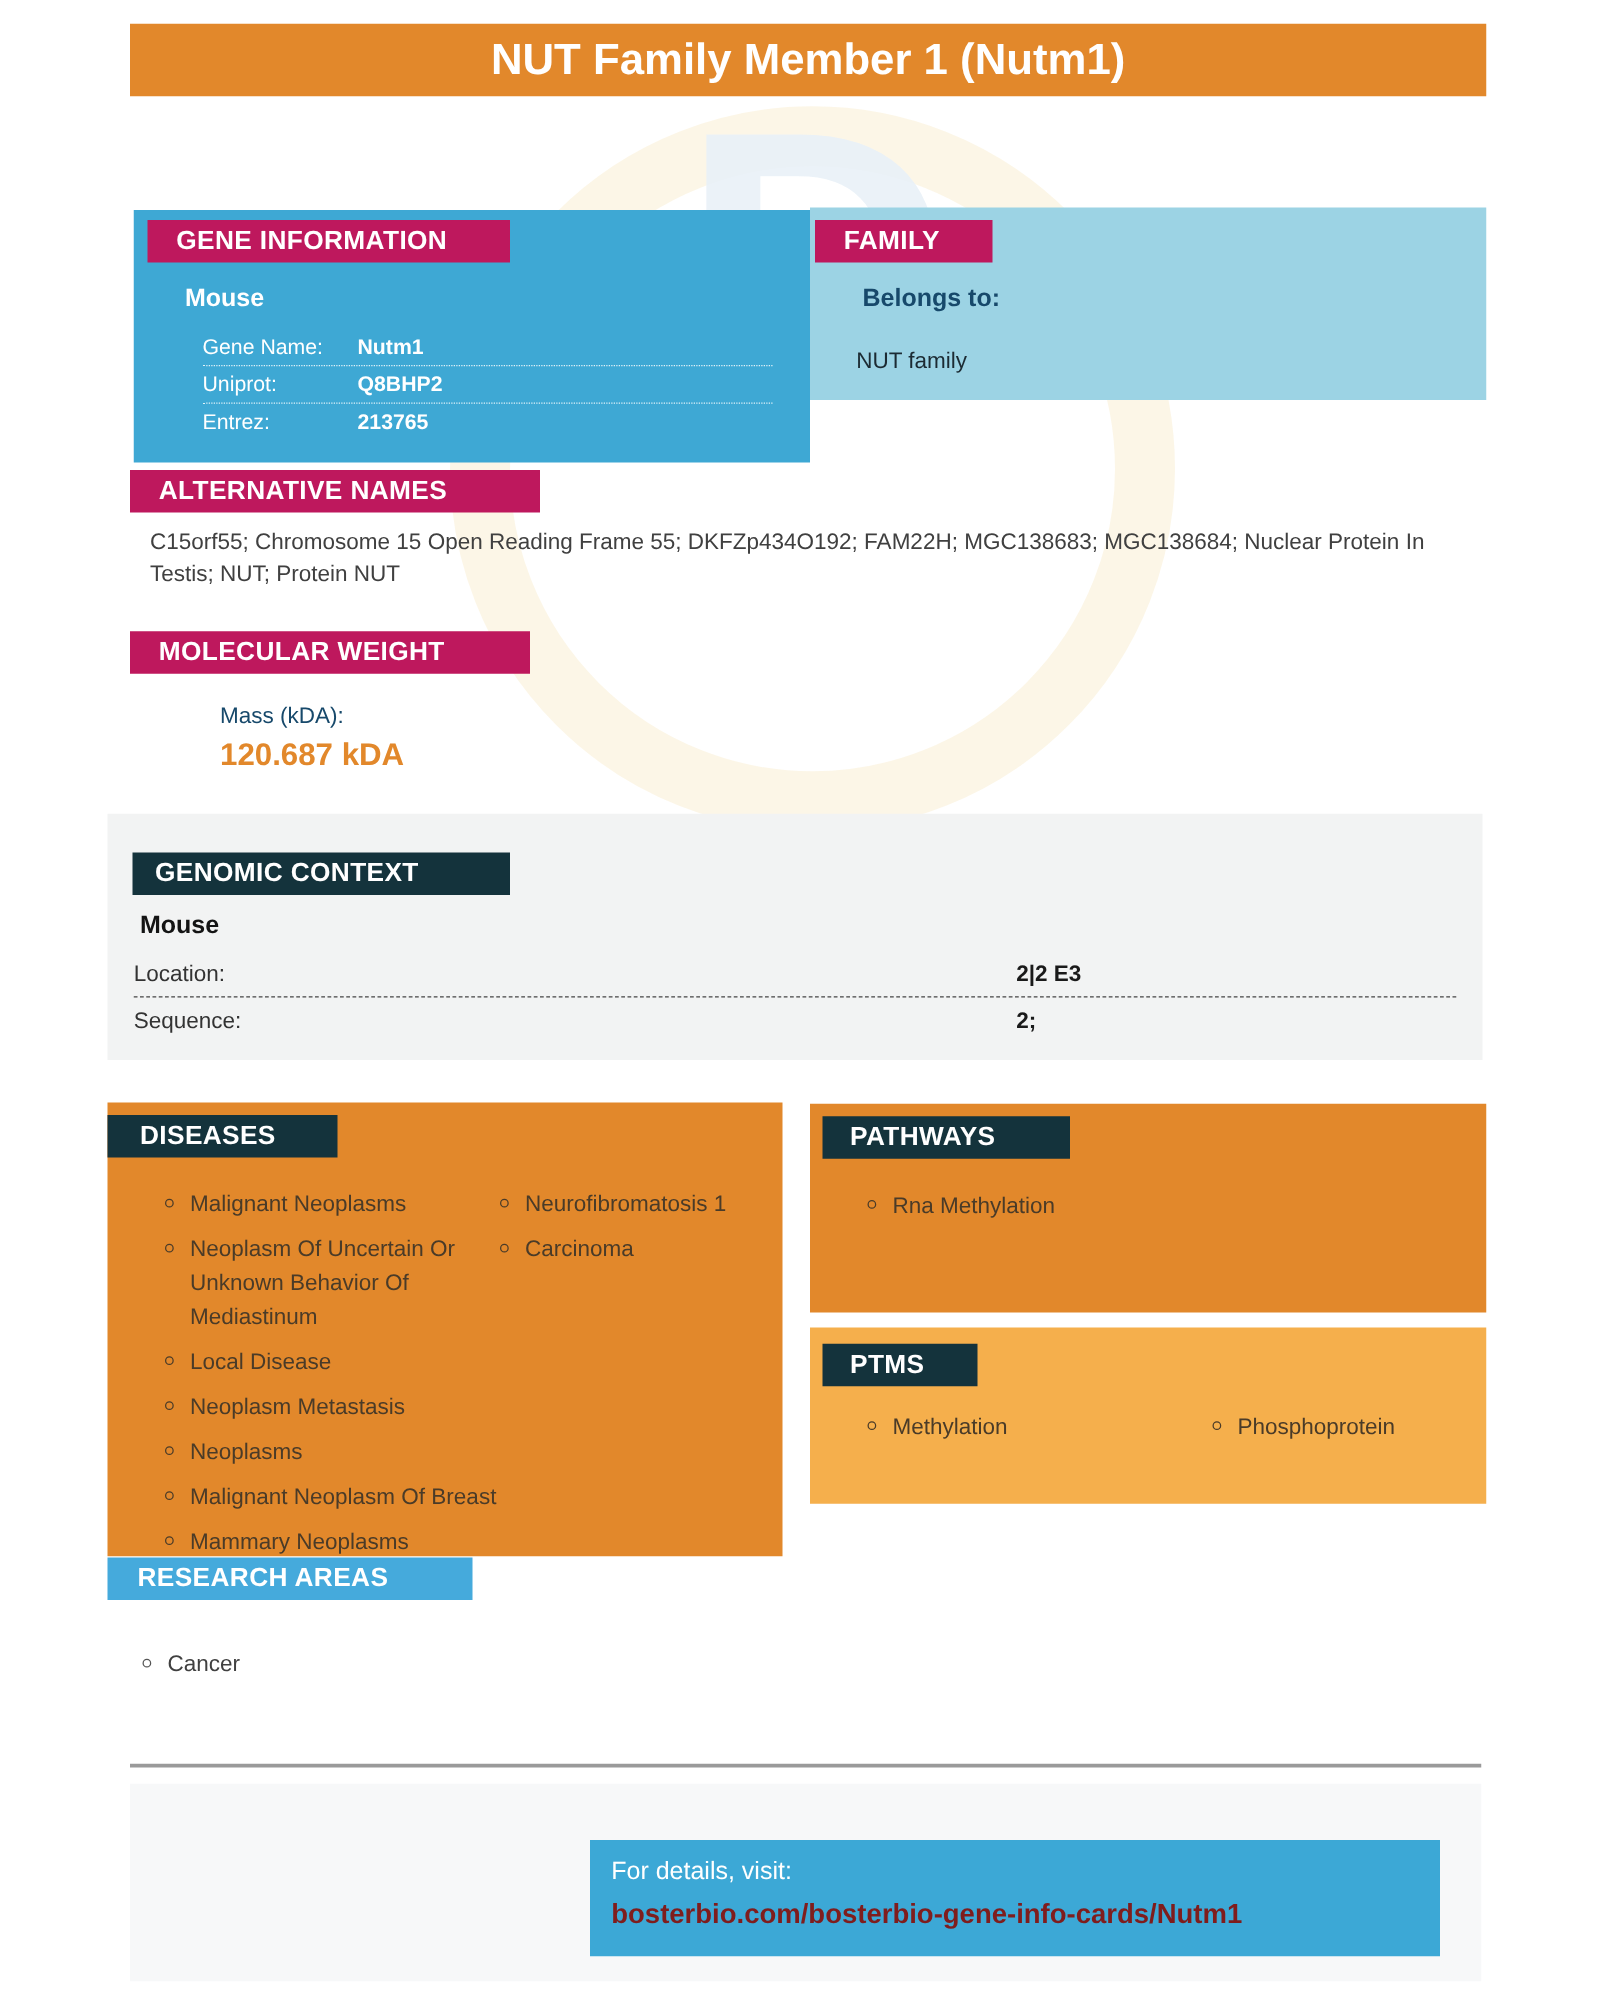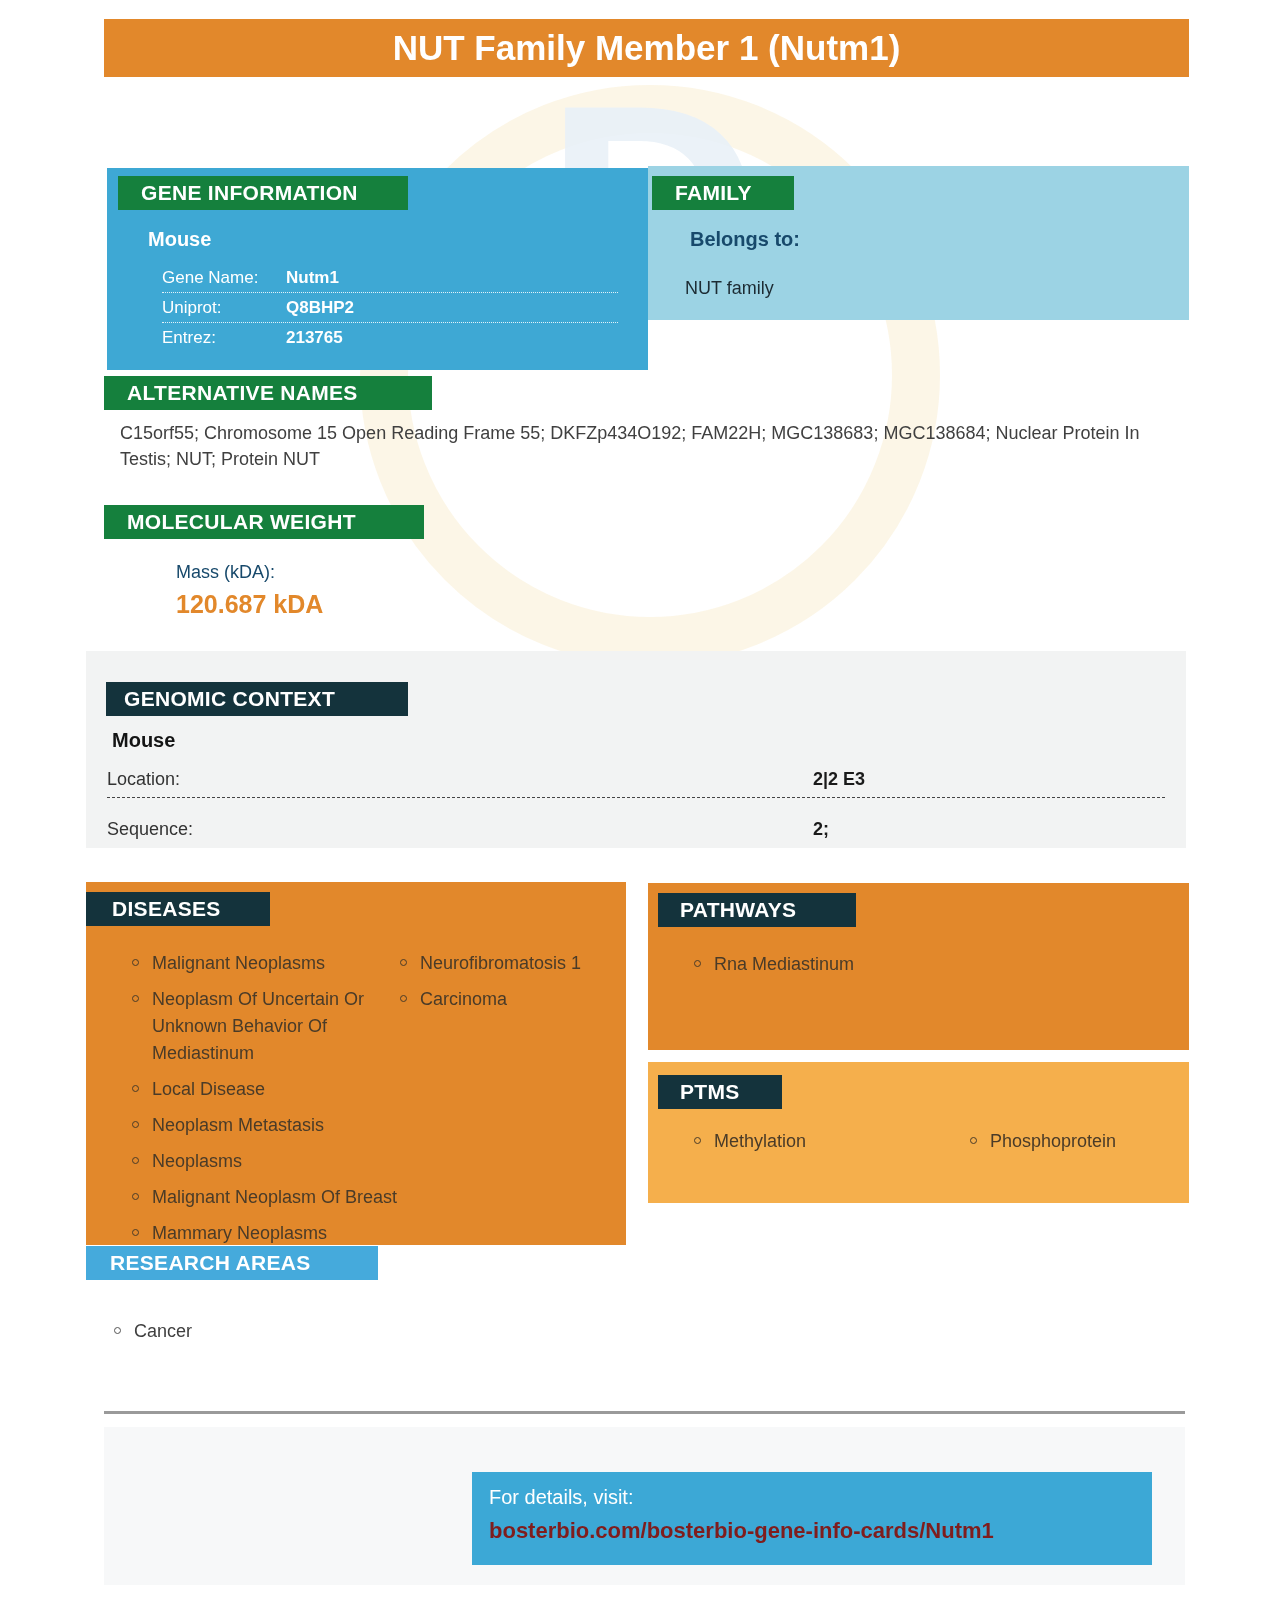--- a/index.html
+++ b/index.html
@@ -19,21 +19,21 @@
     left:545px;top:60px;z-index:0;color:#E9F1F8;
     font-size:300px;font-weight:bold;line-height:300px;opacity:.9;
   }
   .layer{z-index:1;}
 
   
   .badge{
     color:#fff;font-weight:bold;font-size:21px;line-height:34px;height:34px;
     padding-left:18px;box-sizing:border-box;letter-spacing:.3px;white-space:nowrap;
   }
-  .badge-orange{background:#15803d;padding-left:23px;}
+  .badge-orange{background:#be185d;padding-left:23px;}
   .badge-dark{background:#14333C;}
   .badge-blue{background:#45AADC;}
 
   ul.blist{list-style:none;margin:0;padding:0;}
   ul.blist li{
     position:relative;padding-left:22px;margin:0 0 9px 0;
     font-size:18px;line-height:27px;color:#4A3B28;
   }
   ul.blist li::before{
     content:"";position:absolute;left:2px;top:9px;width:7px;height:7px;
@@ -72,21 +72,21 @@
   .mw-badge{left:104px;top:505px;width:320px;}
   .mw-label{left:176px;top:562px;color:#17496B;font-size:18px;}
   .mw-value{left:176px;top:590px;color:#E2882B;font-size:25px;font-weight:bold;}
 
   
   .gc-section{left:86px;top:651px;width:1100px;height:197px;background:#F2F3F3;}
   .gc-section .badge{position:absolute;left:20px;top:31px;width:302px;}
   .gc-species{position:absolute;left:26px;top:78px;color:#141414;font-weight:bold;font-size:20px;}
   .gc-row{position:absolute;left:21px;width:1058px;height:36px;display:flex;align-items:center;gap:31px;}
   .gc-row1{top:110px;border-bottom:1px dashed #444;}
-  .gc-row2{top:147px;margin-top:13px;}
+  .gc-row2{top:147px;}
   .gc-row .lbl{width:675px;color:#333;font-size:18px;}
   .gc-row .val{color:#1A1A1A;font-size:18px;font-weight:bold;}
 
   
   .dis-box{left:86px;top:882px;width:540px;height:363px;background:#E2882B;}
   .dis-box .badge{position:absolute;left:0;top:10px;width:184px;padding-left:26px;}
   .dis-cols{position:absolute;left:44px;top:68px;display:flex;}
   .dis-col1{width:268px;}
   .dis-col2{width:220px;margin-left:4px;}
 
@@ -178,21 +178,21 @@
     <ul class="blist dis-col2">
         <li>Neurofibromatosis 1</li>
         <li>Carcinoma</li>
       </ul>
   </div>
 </div>
 
 <div class="abs layer path-box">
   <div class="badge badge-dark">PATHWAYS</div>
   <ul class="blist path-list">
-      <li>Rna Mediastinum</li>
+      <li>Rna Methylation</li>
     </ul>
 </div>
 
 <div class="abs layer ptms-box">
   <div class="badge badge-dark">PTMS</div>
   <ul class="blist ptms-col1">
       <li>Methylation</li>
     </ul>
   <ul class="blist ptms-col2">
       <li>Phosphoprotein</li>

